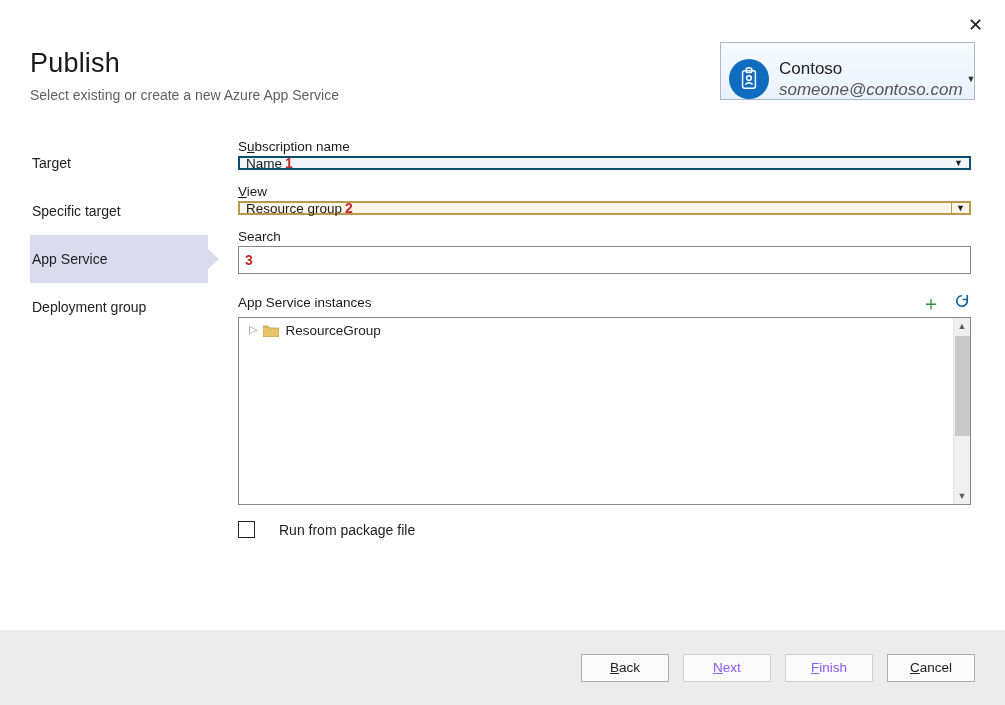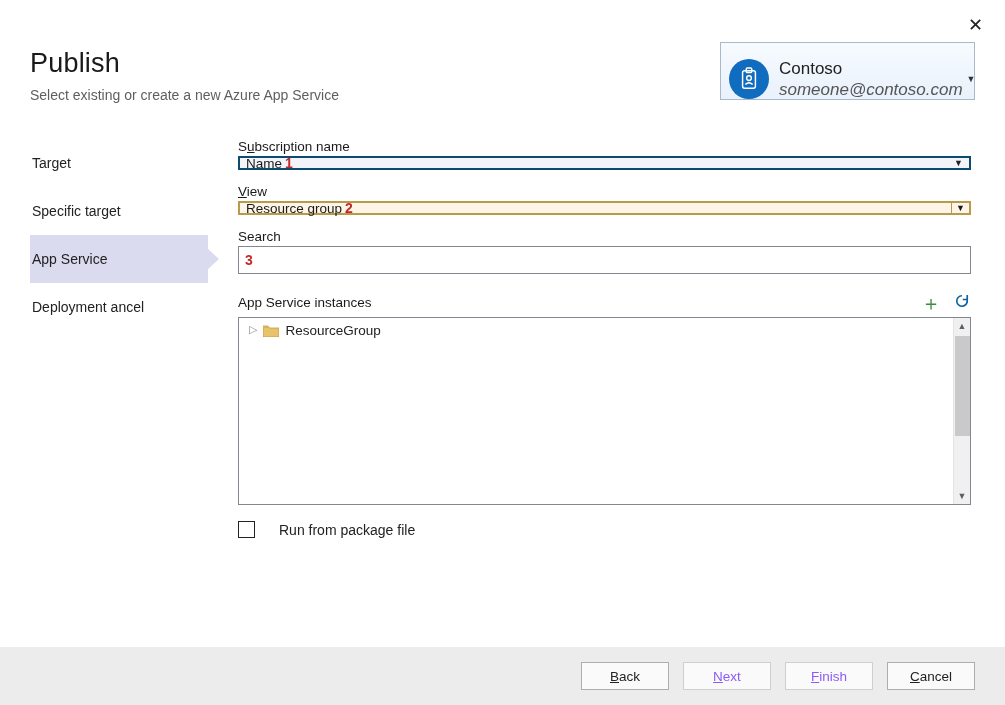--- a/index.html
+++ b/index.html
@@ -118,21 +118,21 @@
     background:#f0f0f0; border-left:1px solid #e3e3e3;
     display:flex; flex-direction:column; justify-content:space-between; align-items:center;
   }
   .vscroll .arrow { font-size:9px; color:#5f5f5f; padding:3px 0; cursor:pointer; }
   .vscroll .thumb { width:15px; height:100px; background:#c9c9c9; border-radius:0; margin-top:2px; }
   .checkbox-row {
     display:flex; align-items:center; gap:24px; margin-top:16px; font-size:14px; color:#222;
   }
   .chkbox { width:17px; height:17px; border:1px solid #222; background:#fff; }
   .footer {
-    position:absolute; left:0; right:0; bottom:0; height:58px;
+    position:absolute; left:0; right:0; bottom:0; height:75px;
     background:#ececec; display:flex; align-items:center; justify-content:flex-end;
     padding-right:30px; gap:14px;
   }
   .btn {
     width:88px; height:28px; border:1px solid #aeaeae; background:#fafafa;
     display:flex; align-items:center; justify-content:center;
     font-size:13.5px; color:#222; cursor:pointer;
   }
   .btn.disabled { color:#8b5cf6; cursor:default; border-color:#cfcfcf; }
   .btn .ul { text-decoration: underline; }
@@ -170,21 +170,21 @@
       <div class="sidebar-item">
         <span>Target</span>
       </div>
       <div class="sidebar-item">
         <span>Specific target</span>
       </div>
       <div class="sidebar-item selected">
         <span>App Service</span>
       </div>
       <div class="sidebar-item">
-        <span>Deployment ancel</span>
+        <span>Deployment group</span>
       </div>
     </nav>
 
     <div class="main">
 
       <div class="field-label">
         <span>S</span><span class="ul">u</span><span>bscription name</span>
       </div>
       <div class="combo sub">
         <span>Name</span>

